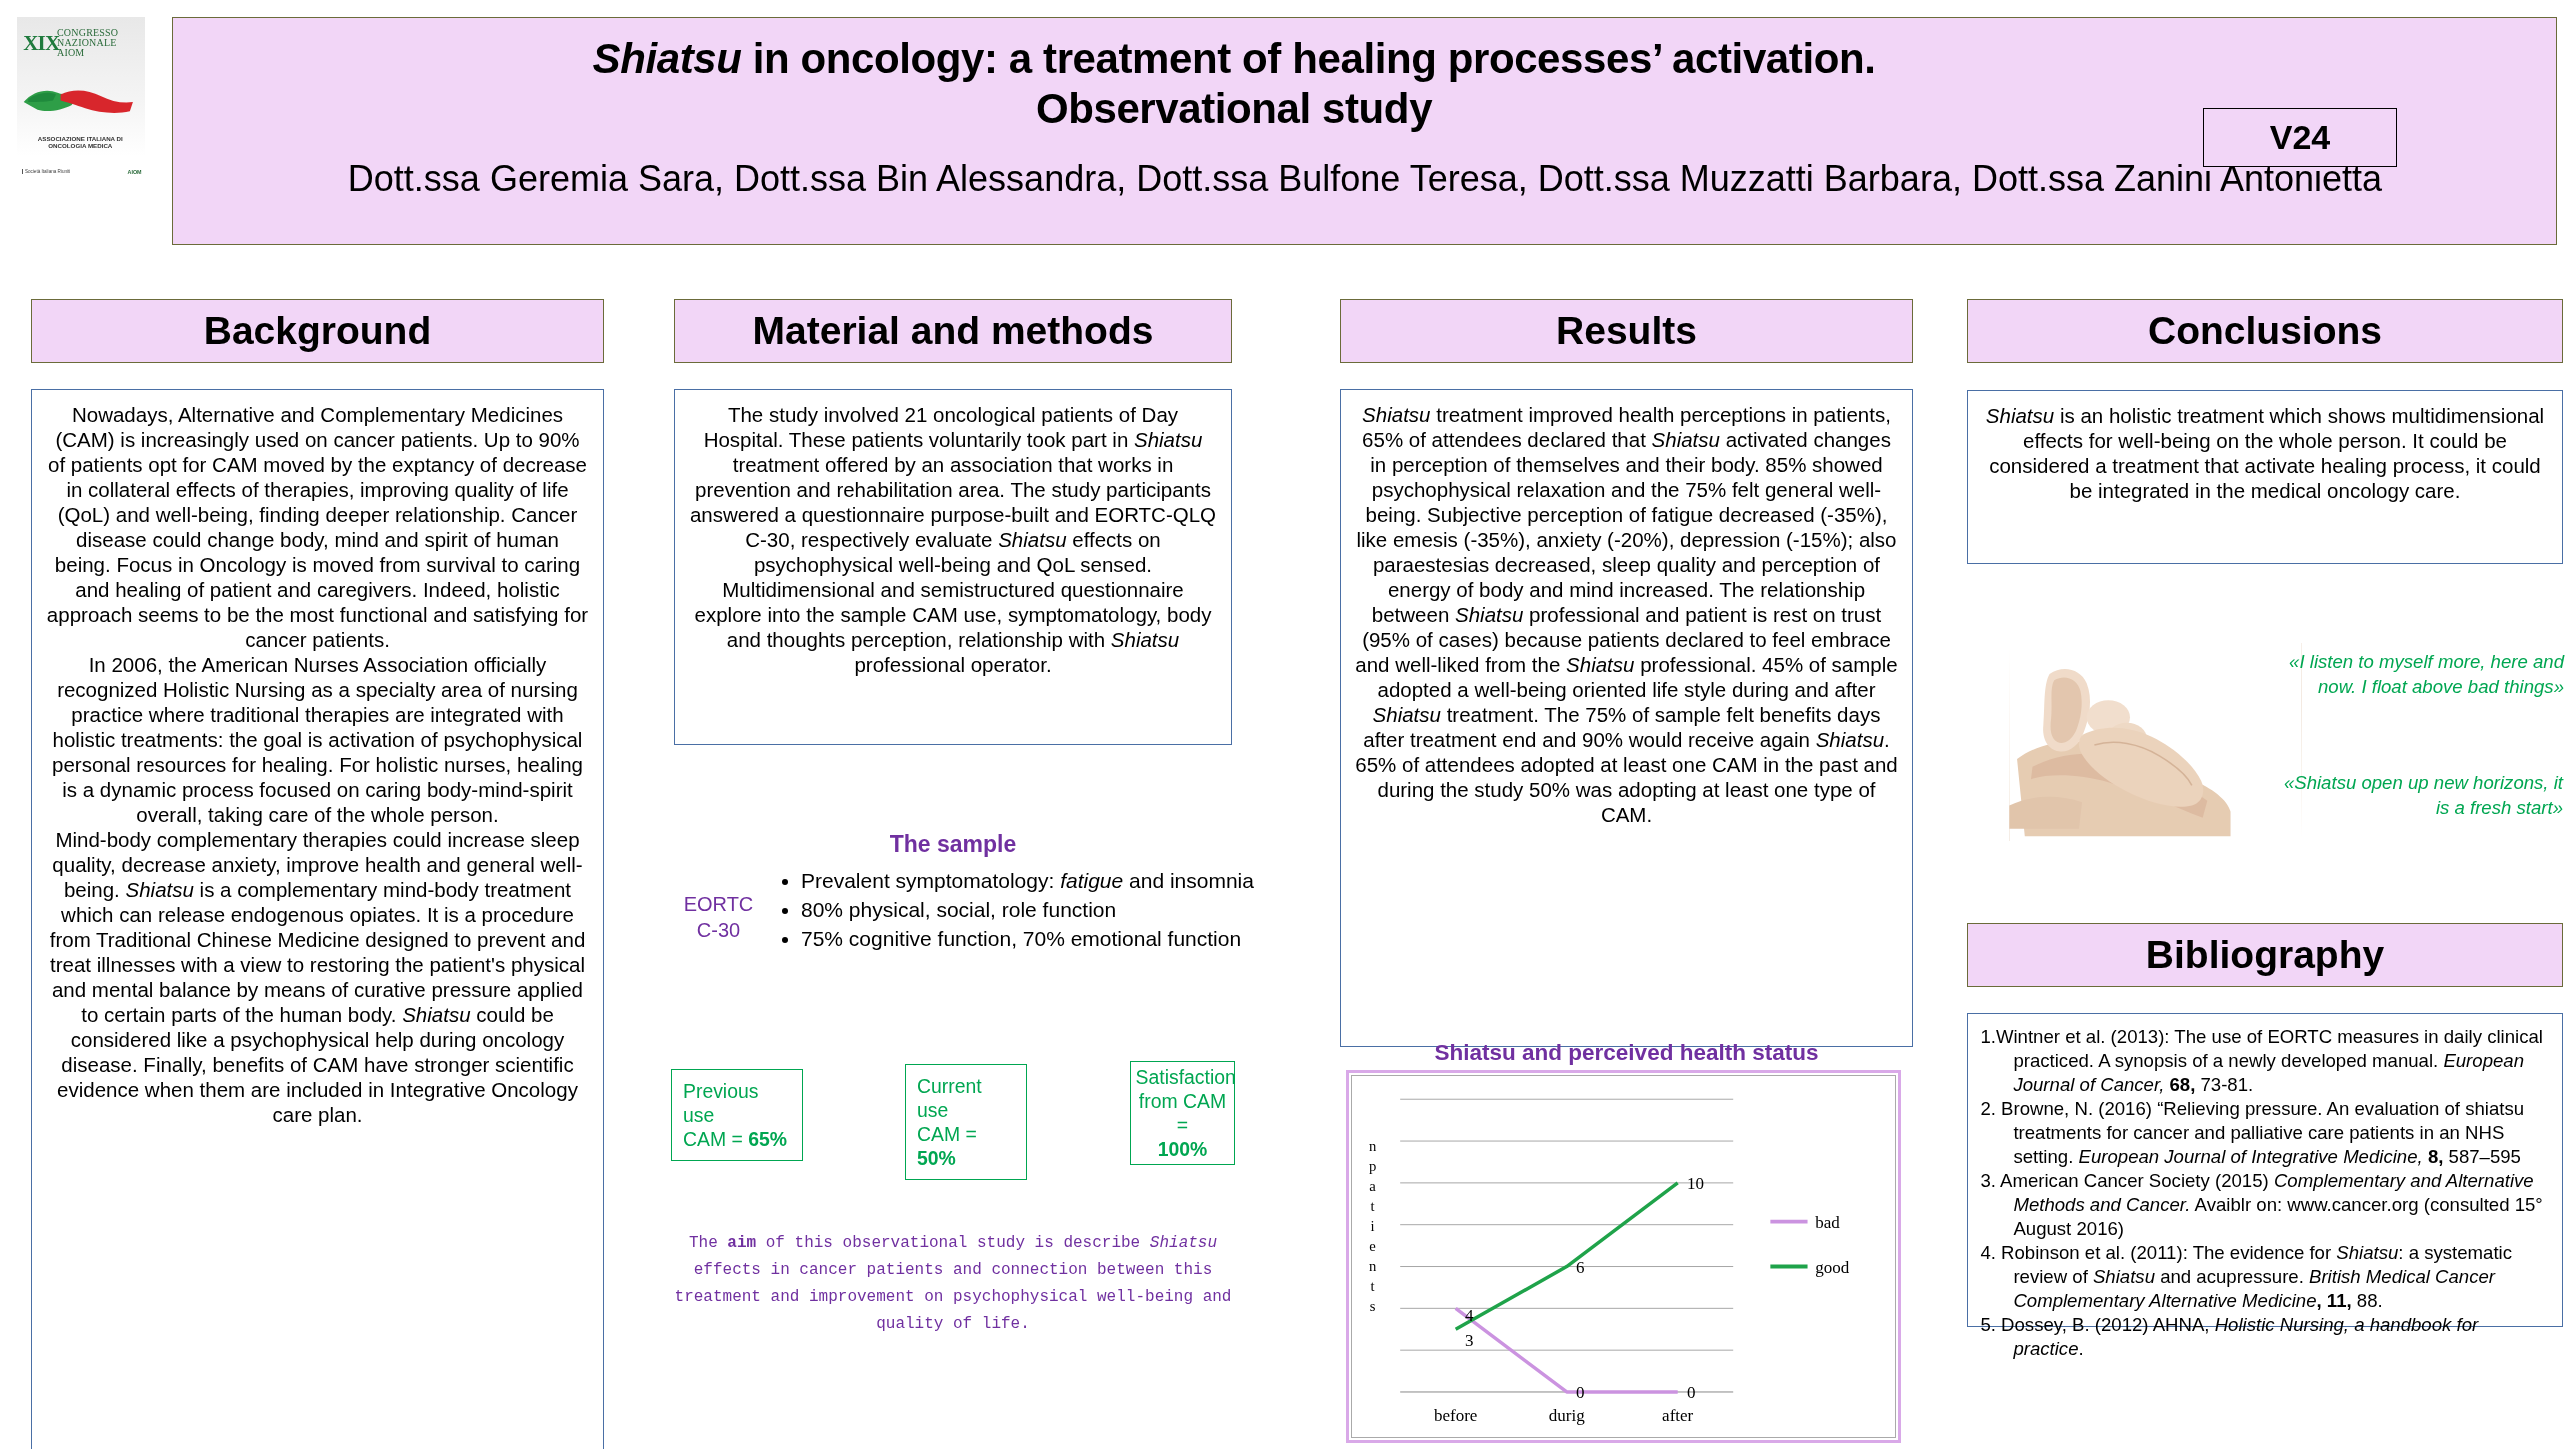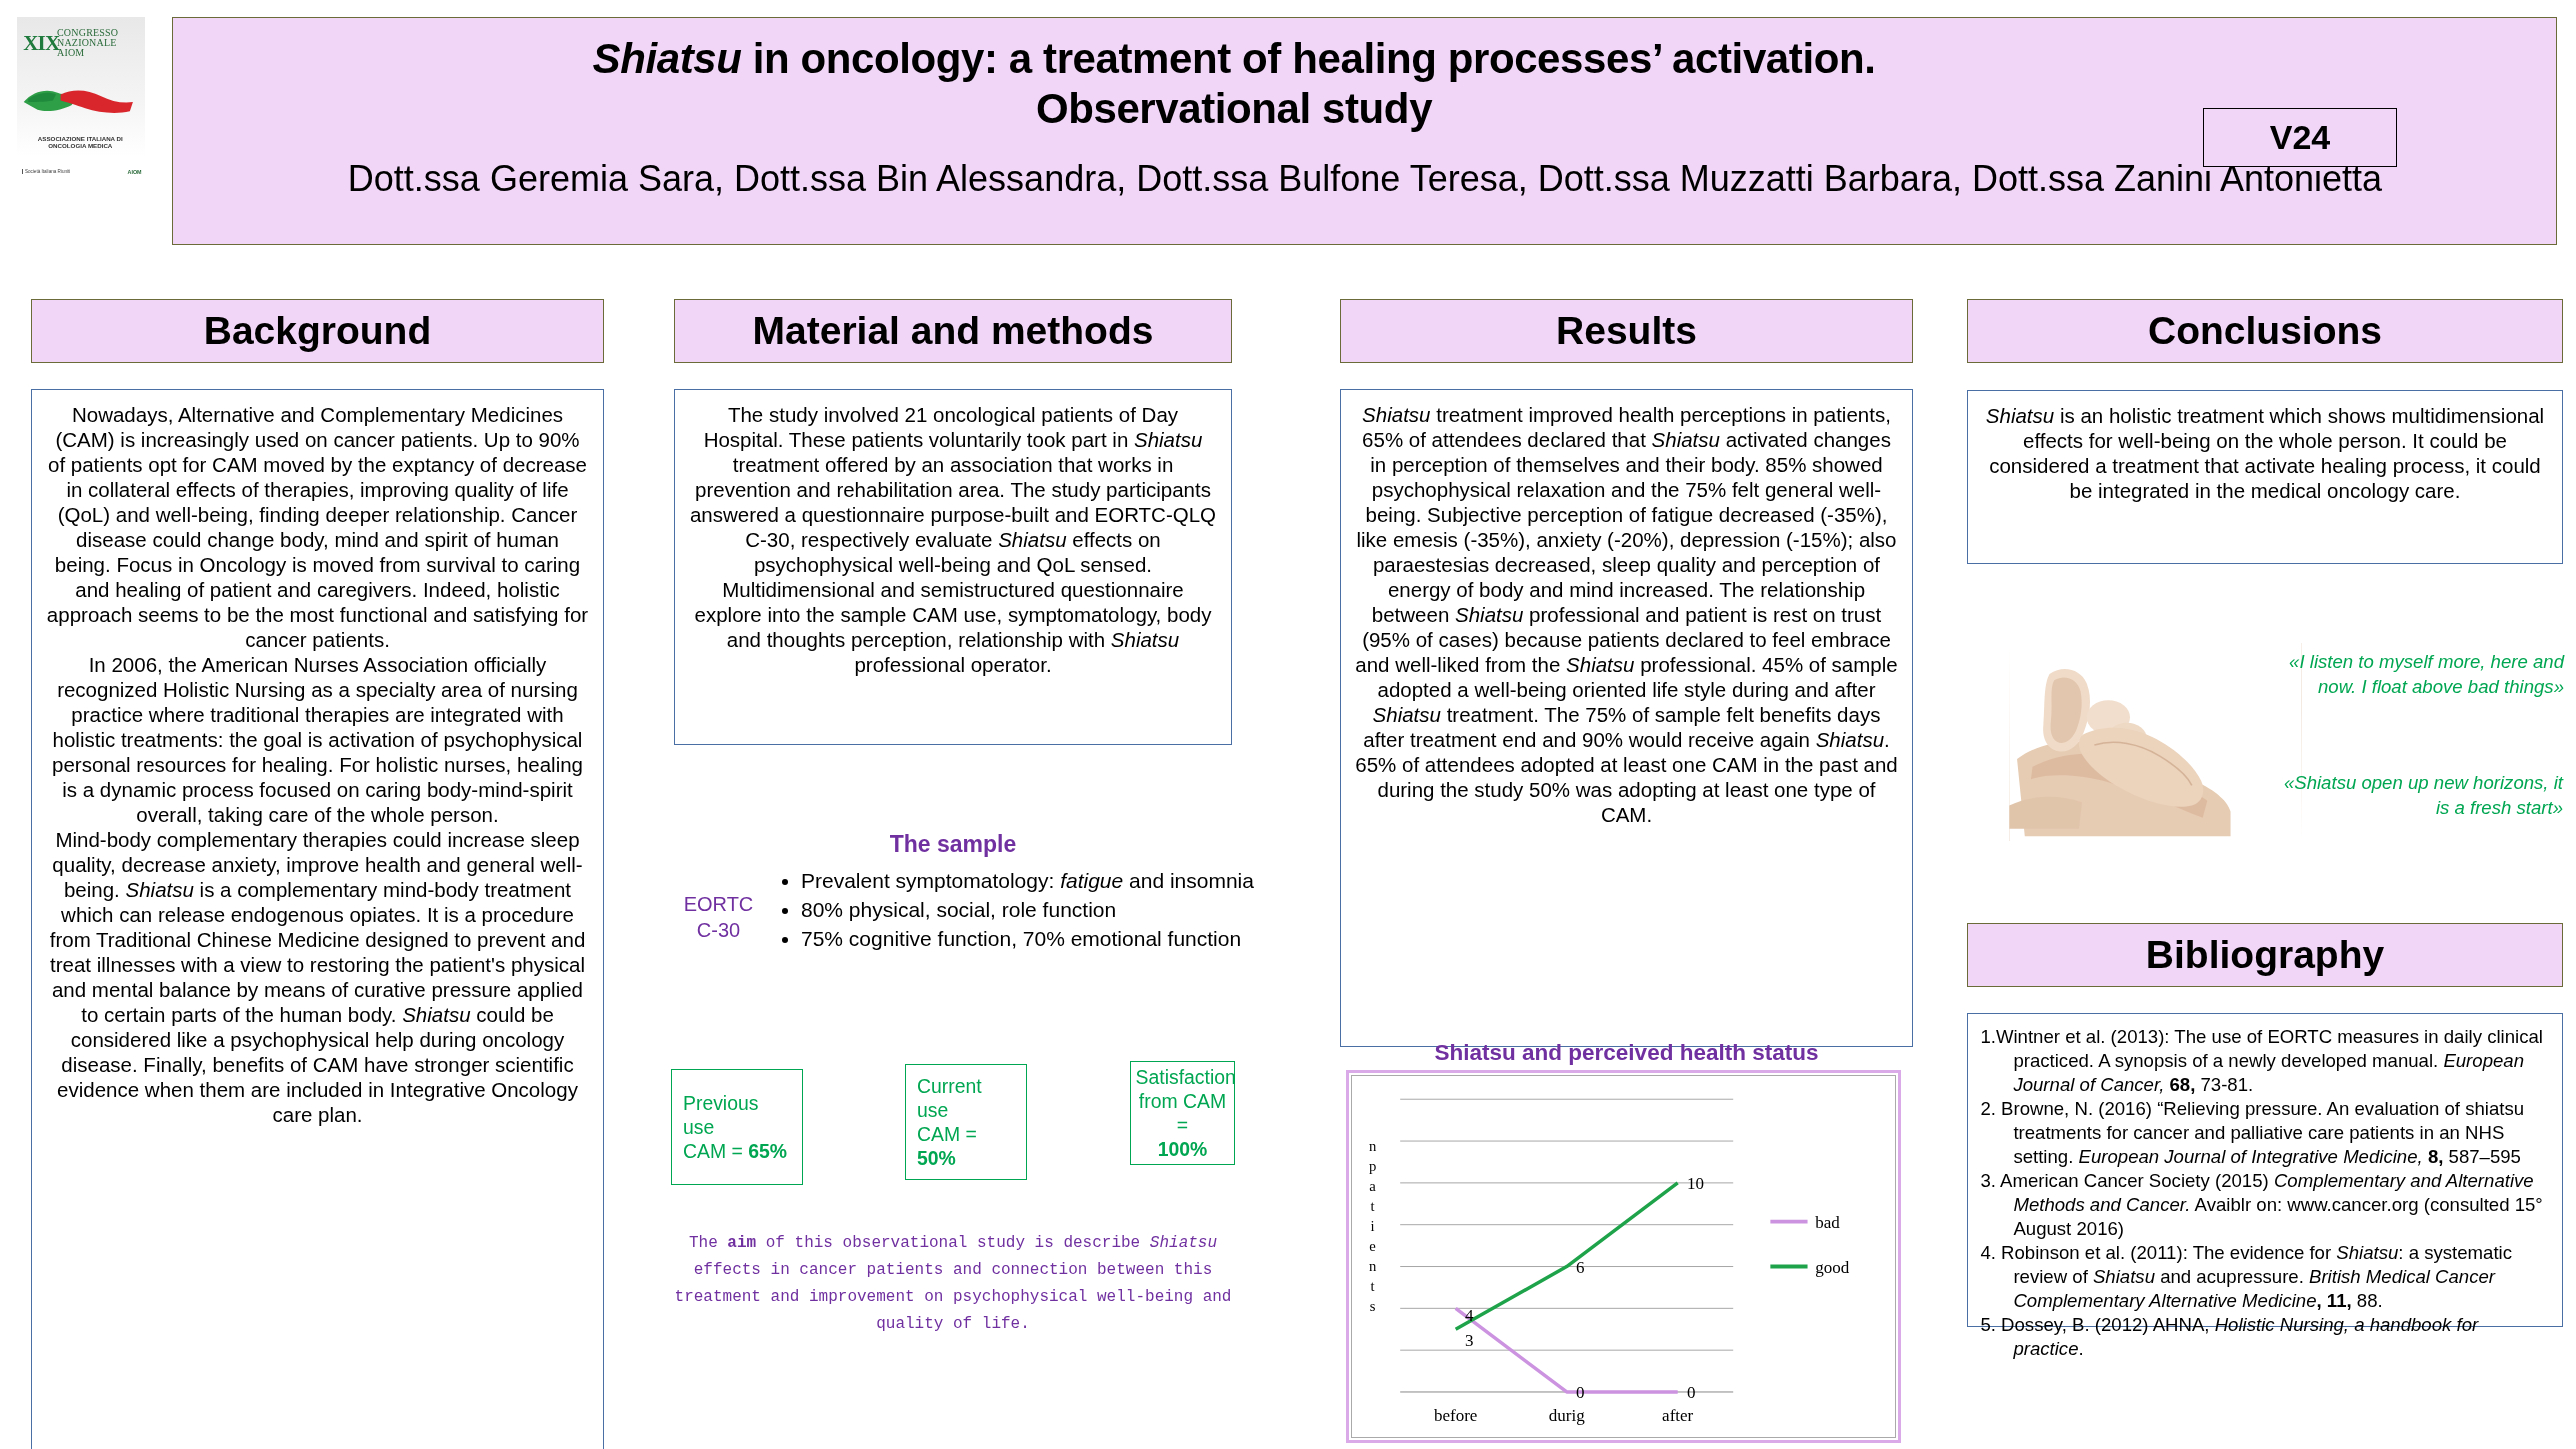--- a/index.html
+++ b/index.html
@@ -177,21 +177,21 @@
     position: absolute;
     border: 1.5px solid #00a651;
     box-sizing: border-box;
     color: #00a651;
     font-family: "Liberation Sans Narrow", "Liberation Sans", sans-serif;
     font-size: 19.4px; line-height: 24px;
     display: flex; flex-direction: column; justify-content: center;
     padding: 0 11px;
   }
   .cam-box b { font-weight: 700; }
-  #cam-prev { left: 671px; top: 1069px; width: 132px; height: 116px; }
+  #cam-prev { left: 671px; top: 1069px; width: 132px; height: 92px; }
   #cam-curr { left: 905px; top: 1064px; width: 122px; height: 116px; }
   #cam-sat  { left: 1130px; top: 1061px; width: 105px; height: 104px; text-align: center; padding: 0 4.6px; }
 
   .aim-text {
     position: absolute; left: 671px; top: 1230px; width: 564px;
     text-align: center;
     color: #7030a0;
     font-family: Liberation Mono, monospace;
     font-size: 16px; line-height: 27px;
   }

